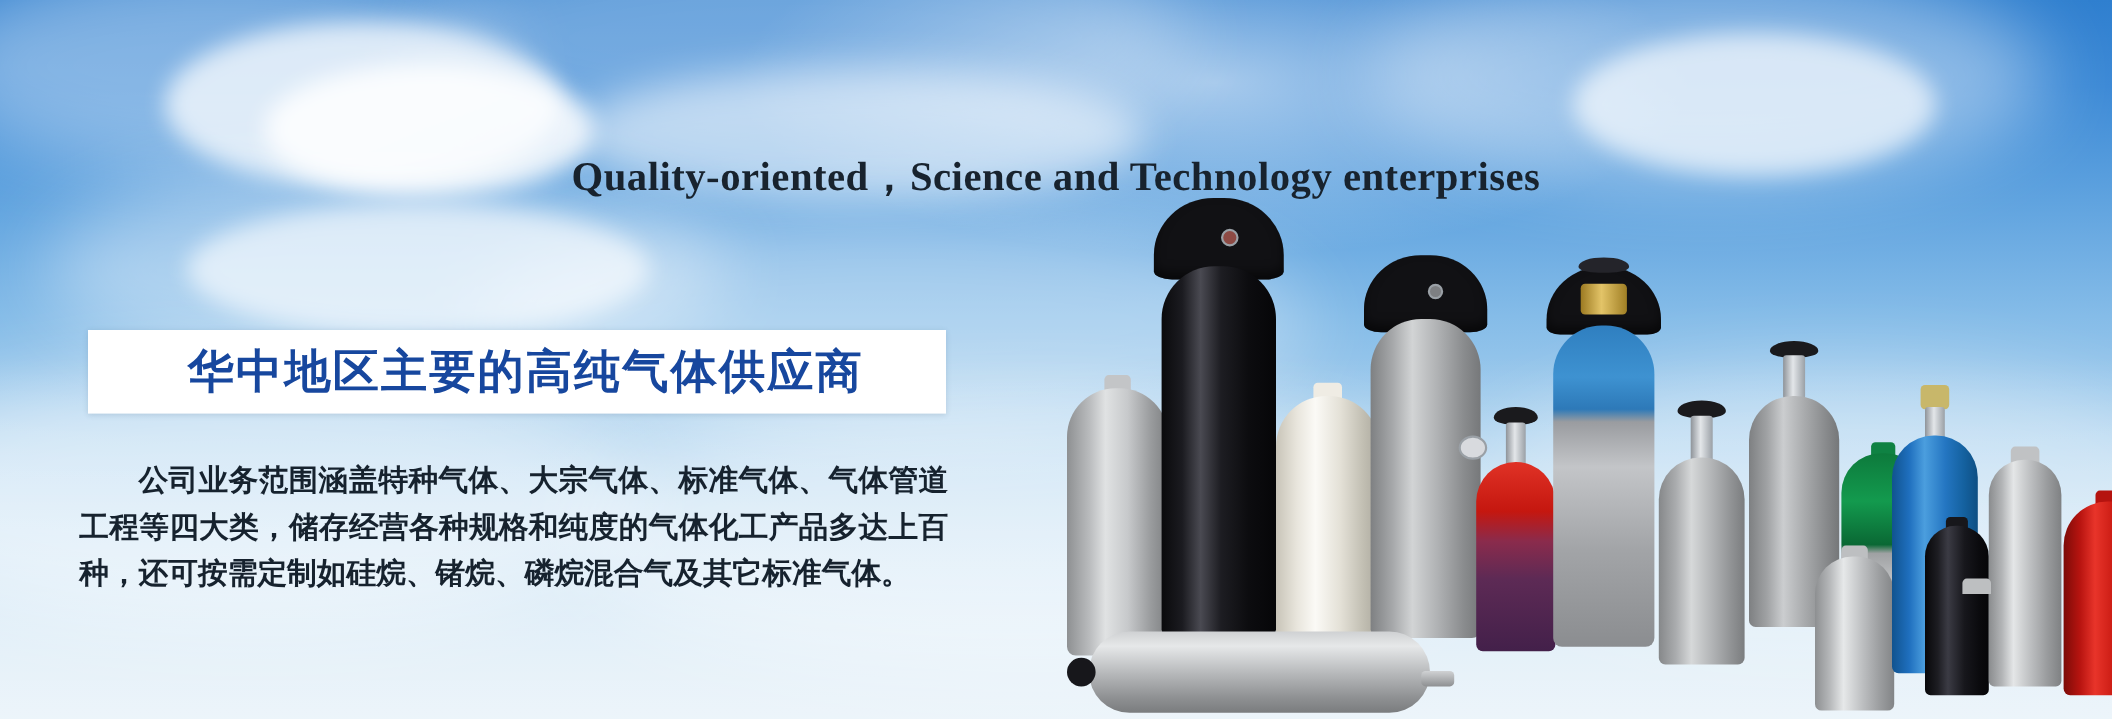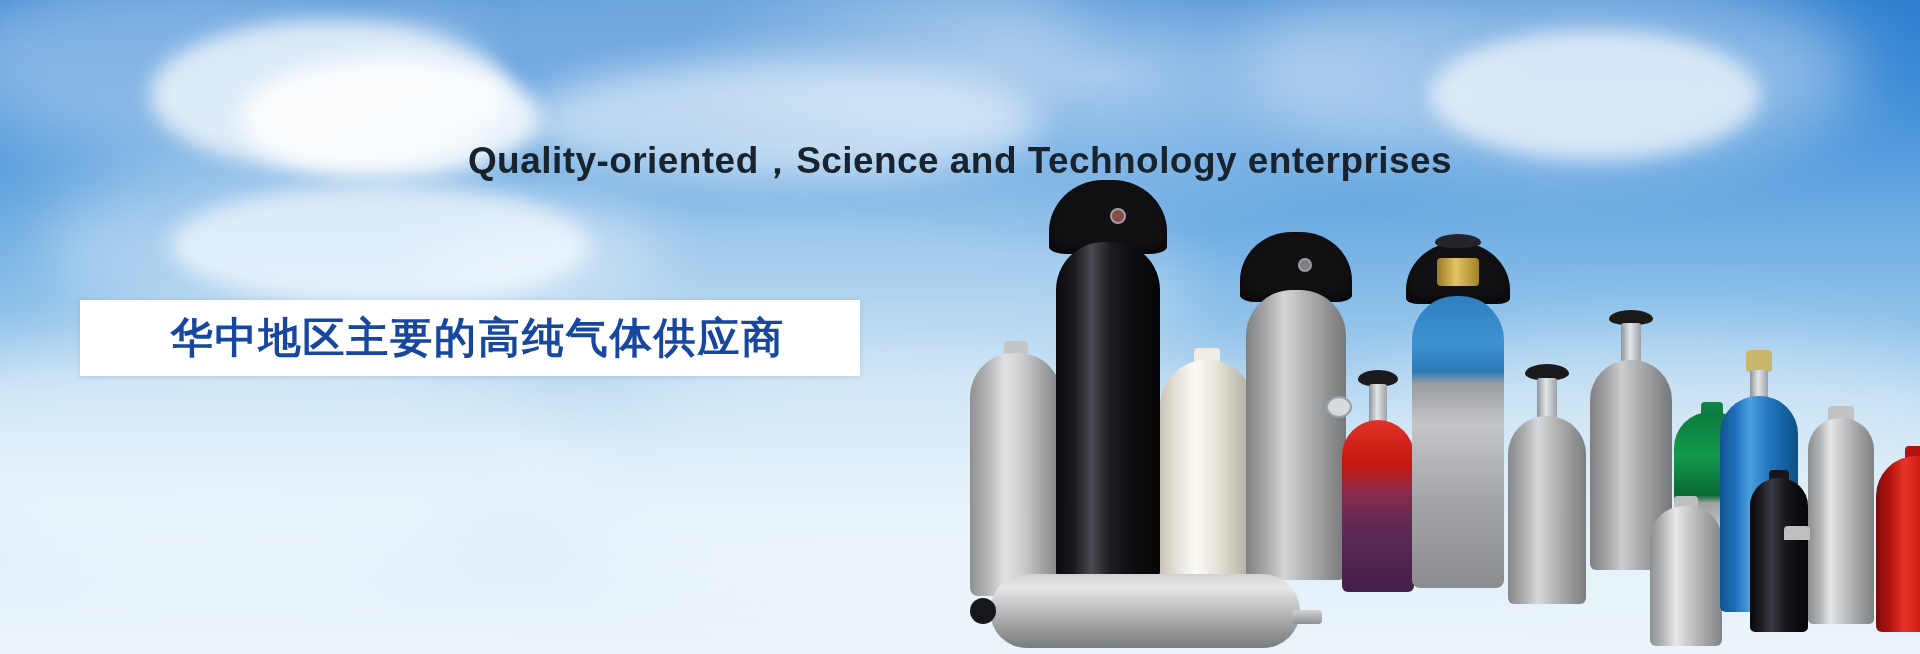--- a/index.html
+++ b/index.html
@@ -50,21 +50,21 @@
     color:#ffffff;
     text-shadow:
        3px 3px 0 #3c3c3c,
        5px 5px 2px rgba(35,35,35,.85),
        7px 8px 9px rgba(20,20,20,.45);
     white-space:nowrap;
   }
   .subhead{
     position:absolute; left:0; right:0; top:136px;
     text-align:center;
-    font-family:Liberation Sans, sans-serif;
+    font-family:Liberation Serif, serif;
     font-weight:700;
     font-size:37px;
     letter-spacing:.012em;
     color:#18232e;
     white-space:nowrap;
   }
 
   .tagline-box{
     position:absolute; left:80px; top:300px;
     width:780px; height:76px;
@@ -159,20 +159,21 @@
     <div class="sky-haze"></div>
   </div>
 
 
   <div class="subhead">Quality-oriented，Science and Technology enterprises</div>
 
   <div class="tagline-box">
     <span class="tagline-text">华中地区主要的高纯气体供应商</span>
   </div>
 
+  <p class="body-copy">公司业务范围涵盖特种气体、大宗气体、标准气体、气体管道工程等四大类，储存经营各种规格和纯度的气体化工产品多达上百种，还可按需定制如硅烷、锗烷、磷烷混合气及其它标准气体。</p>
 
   <div class="cylinders">
 
     <div class="cyl" style="left:10px; bottom:58px; width:92px; height:255px;">
       <div class="neck" style="top:0; width:24px; height:16px; background:#c3c5c7;"></div>
       <div class="body-tube" style="top:12px; height:243px;
                   background:linear-gradient(90deg,#8e9092 0%,#b9bbbd 22%,#e0e2e3 38%,#c7c9cb 60%,#9b9d9f 82%,#7d7f81 100%);
                   border-radius:44px 44px 8px 8px;"></div>
     </div>
 

